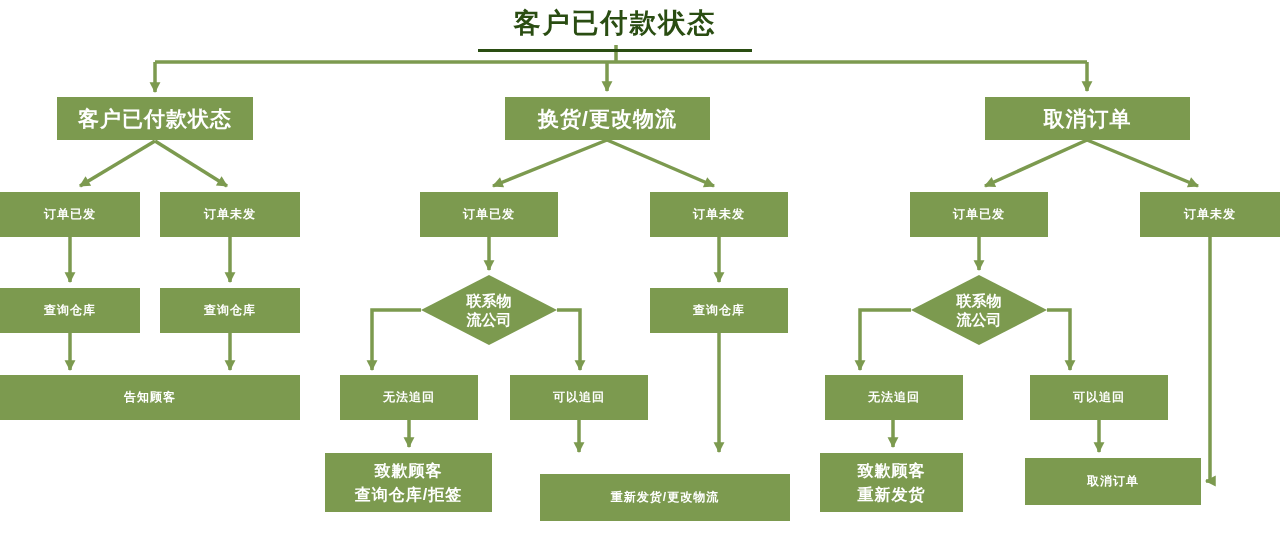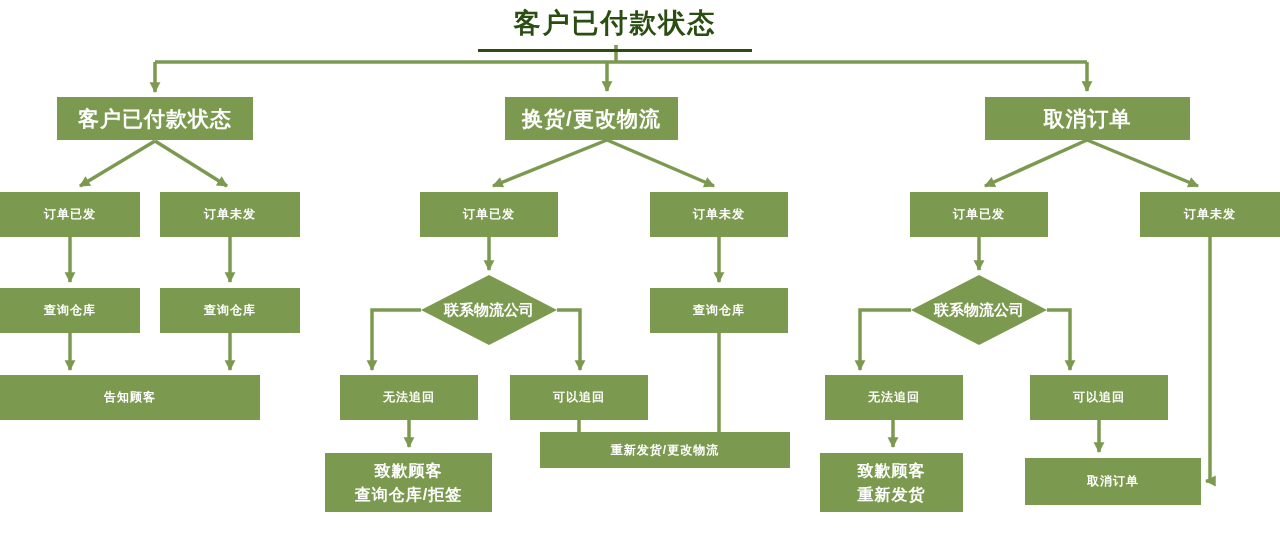--- a/index.html
+++ b/index.html
@@ -42,21 +42,21 @@
   .two-line { flex-direction: column; font-size: 16px; line-height: 1.45; letter-spacing: 1px; }
   .diamond {
     position: absolute;
     background: var(--node);
     color: #fff;
     font-weight: bold;
     font-size: 15px;
     line-height: 1.3;
     clip-path: polygon(50% 0, 100% 50%, 50% 100%, 0 50%);
     display: flex;
-    flex-direction: row;
+    flex-direction: column;
     align-items: center;
     justify-content: center;
     text-align: center;
   }
   svg.connectors { position: absolute; left: 0; top: 0; width: 1280px; height: 535px; }
   .connector { stroke: var(--node); stroke-width: 3.5; fill: none; }
   .arrowfill { fill: var(--node); }
 </style>
 </head>
 <body>
@@ -100,21 +100,21 @@
     <path class="connector" d="M579,420 L579,452" marker-end="url(#arrowhead)"></path>
     <path class="connector" d="M719,333 L719,452" marker-end="url(#arrowhead)"></path>
     <path class="connector" d="M893,420 L893,447" marker-end="url(#arrowhead)"></path>
     <path class="connector" d="M1099,420 L1099,452" marker-end="url(#arrowhead)"></path>
     <path class="connector" d="M1210,237 L1210,481 L1206,481" marker-end="url(#arrowhead)"></path>
   </svg>
 
   <div class="title">客户已付款状态</div>
 
   <div class="node lvl1" style="left:57px; top:97px; width:196px; height:43px">客户已付款状态</div>
-  <div class="node lvl1" style="left:505px; top:97px; width:173px; height:43px">换货/更改物流</div>
+  <div class="node lvl1" style="left:505px; top:97px; width:205px; height:43px">换货/更改物流</div>
   <div class="node lvl1" style="left:985px; top:97px; width:205px; height:43px">取消订单</div>
 
   <div class="node" style="left:0; top:192px; width:140px; height:45px">订单已发</div>
   <div class="node" style="left:160px; top:192px; width:140px; height:45px">订单未发</div>
   <div class="node" style="left:420px; top:192px; width:138px; height:45px">订单已发</div>
   <div class="node" style="left:650px; top:192px; width:138px; height:45px">订单未发</div>
   <div class="node" style="left:910px; top:192px; width:138px; height:45px">订单已发</div>
   <div class="node" style="left:1140px; top:192px; width:140px; height:45px">订单未发</div>
 
   <div class="node" style="left:0; top:288px; width:140px; height:45px">查询仓库</div>
@@ -122,30 +122,30 @@
   <div class="diamond" style="left:421px; top:275px; width:136px; height:70px">
     <span>联系物</span>
     <span>流公司</span>
   </div>
   <div class="node" style="left:650px; top:288px; width:138px; height:45px">查询仓库</div>
   <div class="diamond" style="left:911px; top:275px; width:136px; height:70px">
     <span>联系物</span>
     <span>流公司</span>
   </div>
 
-  <div class="node" style="left:0; top:375px; width:260px; height:45px">告知顾客</div>
+  <div class="node" style="left:0; top:375px; width:300px; height:45px">告知顾客</div>
   <div class="node" style="left:340px; top:375px; width:138px; height:45px">无法追回</div>
   <div class="node" style="left:510px; top:375px; width:138px; height:45px">可以追回</div>
   <div class="node" style="left:825px; top:375px; width:138px; height:45px">无法追回</div>
   <div class="node" style="left:1030px; top:375px; width:138px; height:45px">可以追回</div>
 
   <div class="node two-line" style="left:325px; top:453px; width:167px; height:59px">
     <span>致歉顾客</span>
     <span>查询仓库/拒签</span>
   </div>
-  <div class="node" style="left:540px; top:432px; width:250px; height:36px">重新发货/更改物流</div>
+  <div class="node" style="left:540px; top:474px; width:250px; height:47px">重新发货/更改物流</div>
   <div class="node two-line" style="left:820px; top:453px; width:143px; height:59px">
     <span>致歉顾客</span>
     <span>重新发货</span>
   </div>
   <div class="node" style="left:1025px; top:458px; width:176px; height:47px">取消订单</div>
 
 </div>
 
 </body></html>

